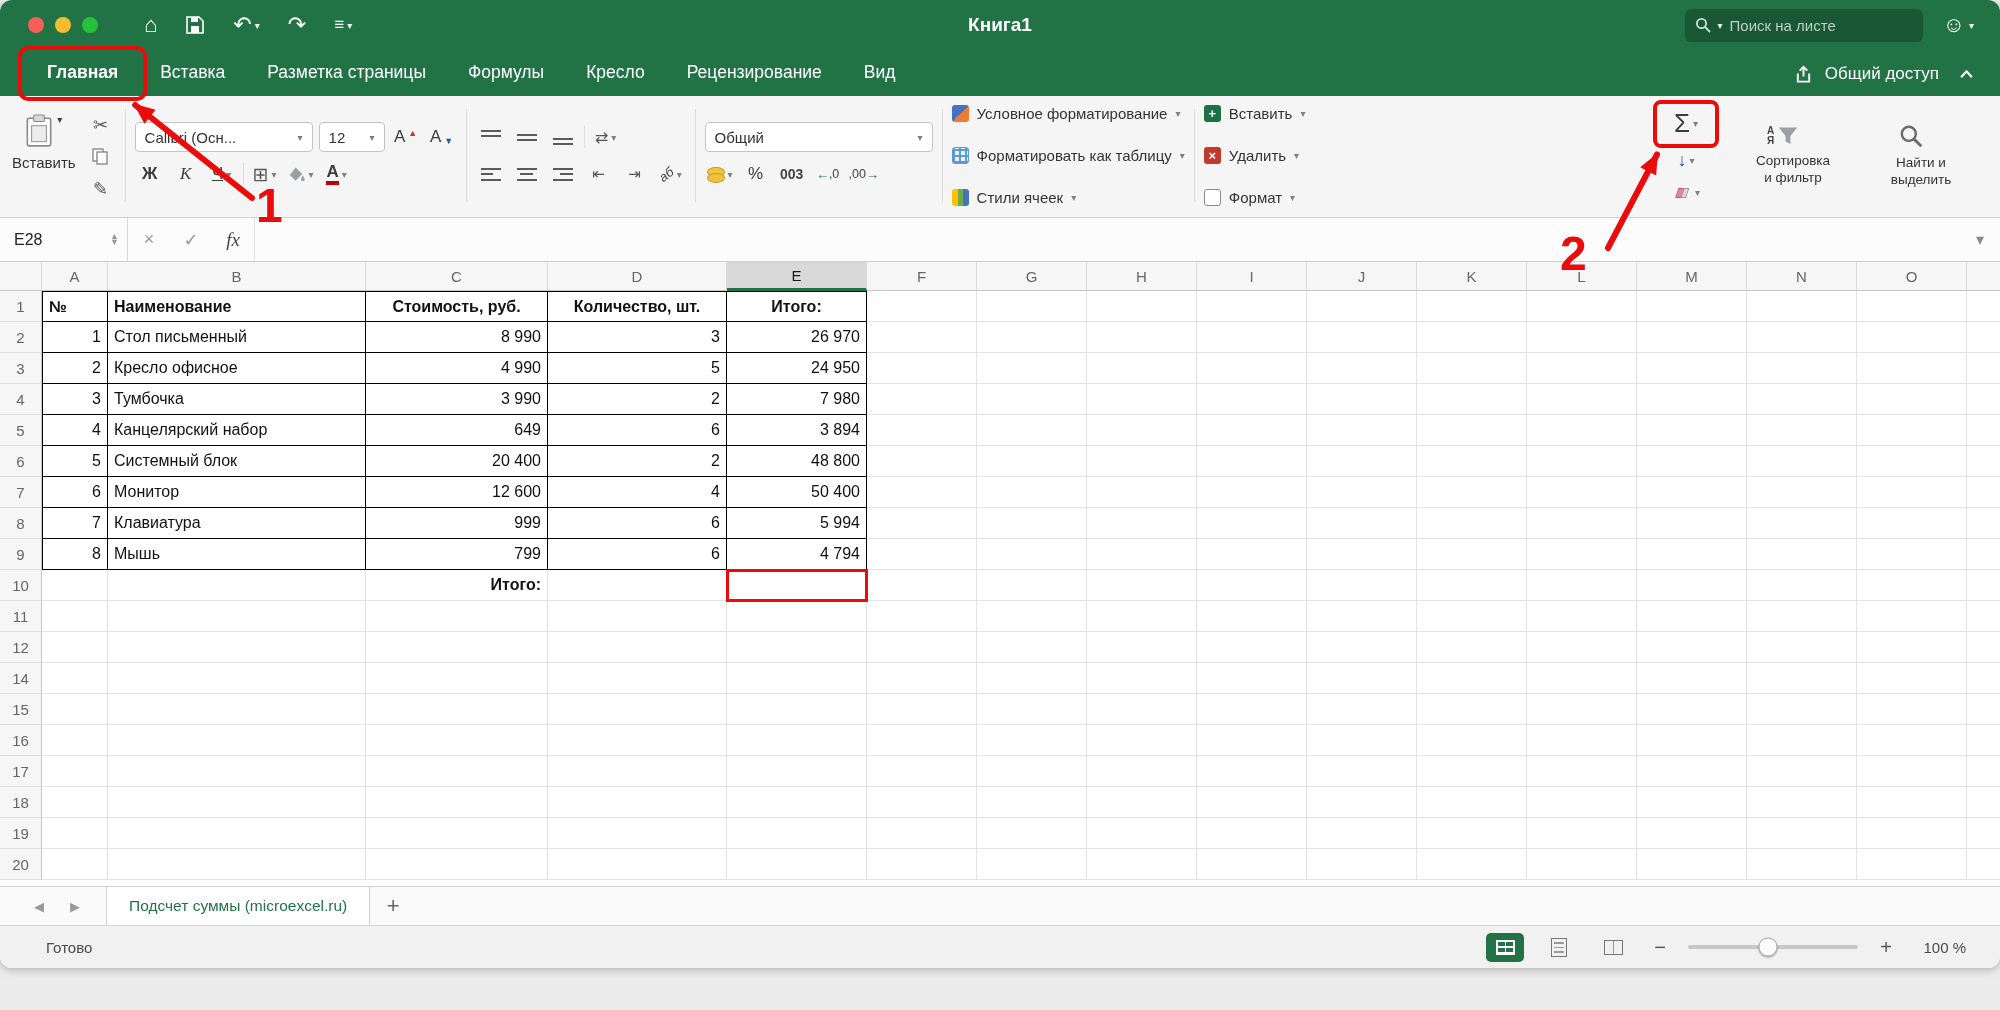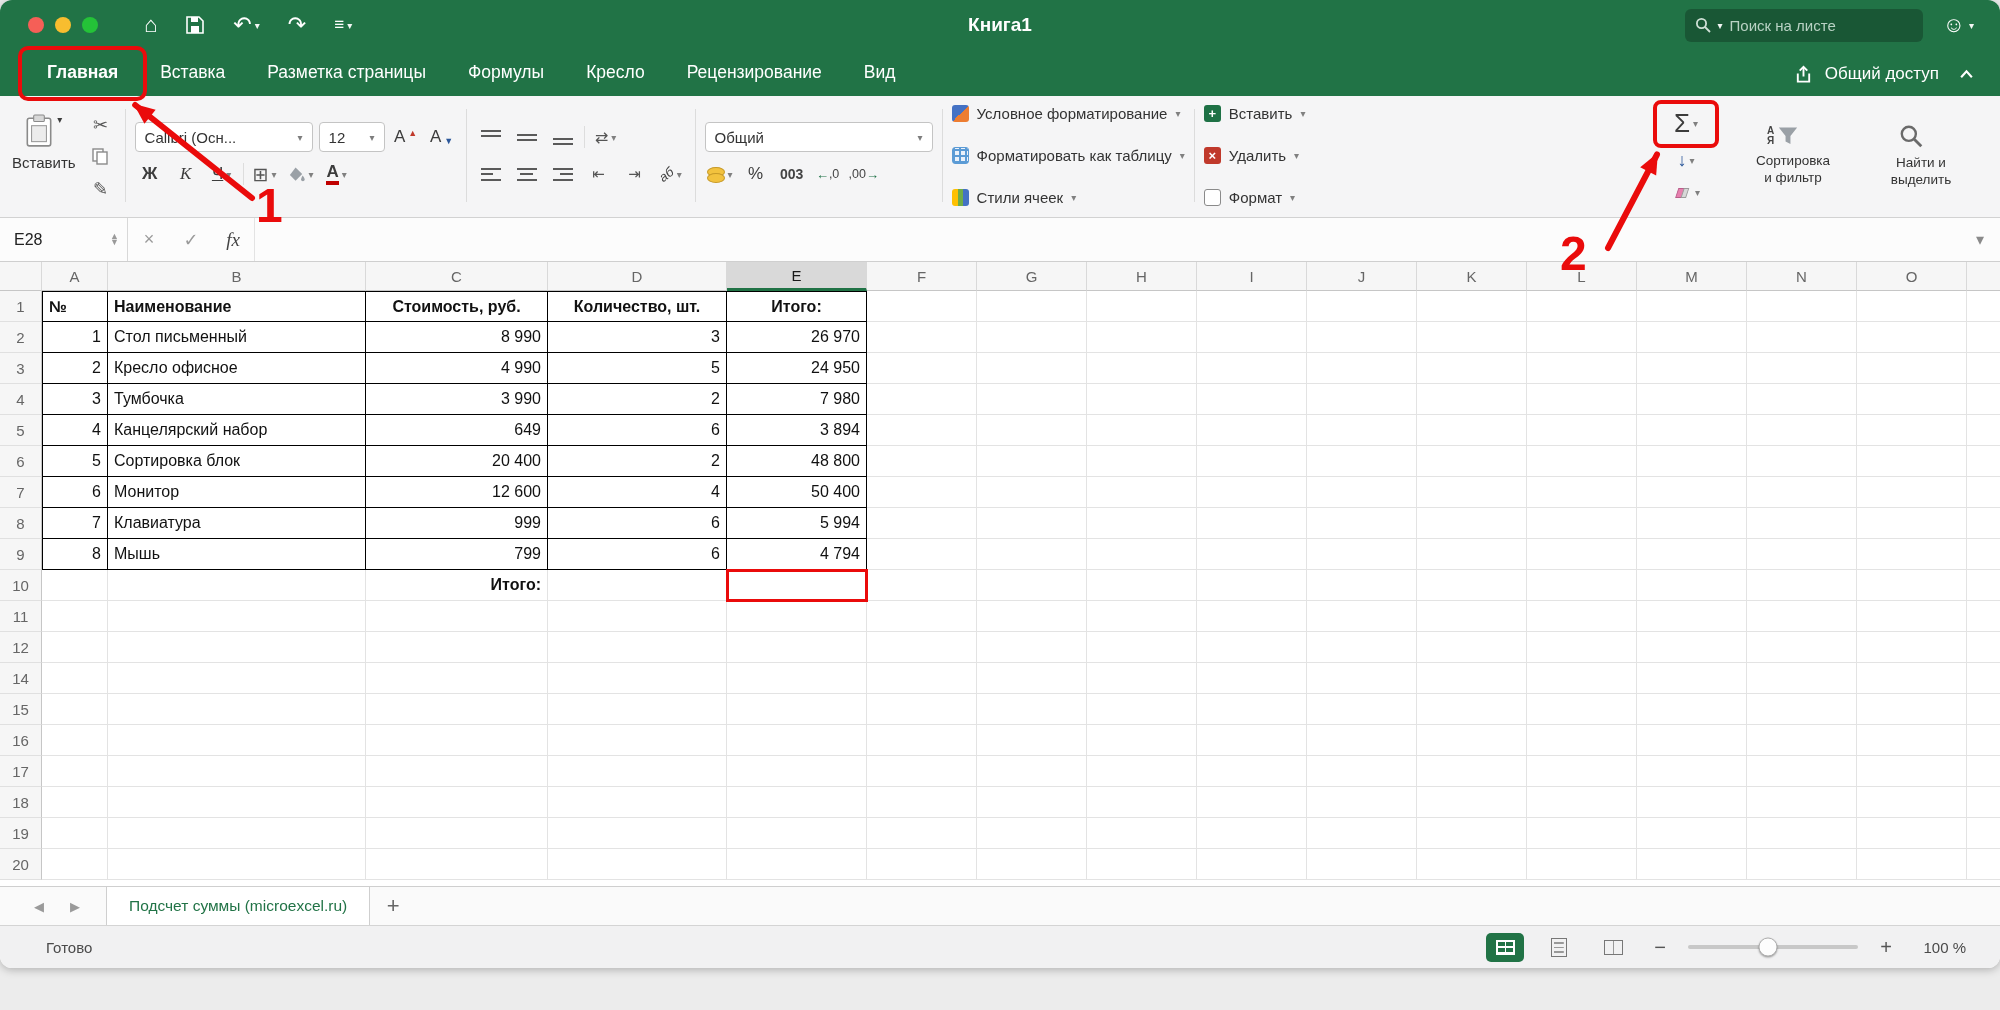--- a/index.html
+++ b/index.html
@@ -617,21 +617,21 @@
         <div class="g-cell" style="width: 110px;"></div>
         <div class="g-cell" style="width: 110px;"></div>
         <div class="g-cell" style="width: 110px;"></div>
         <div class="g-cell" style="width: 110px;"></div>
         <div class="g-cell" style="width: 110px;"></div>
         <div class="g-cell g-fill"></div>
       </div>
       <div class="g-row">
         <div class="g-rowhdr" style="width: 42px;">6</div>
         <div class="g-cell tb ar tb-l" style="width: 66px;">5</div>
-        <div class="g-cell tb al" style="width: 258px;">Сортировка блок</div>
+        <div class="g-cell tb al" style="width: 258px;">Системный блок</div>
         <div class="g-cell tb ar" style="width: 182px;">20 400</div>
         <div class="g-cell tb ar" style="width: 179px;">2</div>
         <div class="g-cell tb ar" style="width: 140px;">48 800</div>
         <div class="g-cell" style="width: 110px;"></div>
         <div class="g-cell" style="width: 110px;"></div>
         <div class="g-cell" style="width: 110px;"></div>
         <div class="g-cell" style="width: 110px;"></div>
         <div class="g-cell" style="width: 110px;"></div>
         <div class="g-cell" style="width: 110px;"></div>
         <div class="g-cell" style="width: 110px;"></div>

